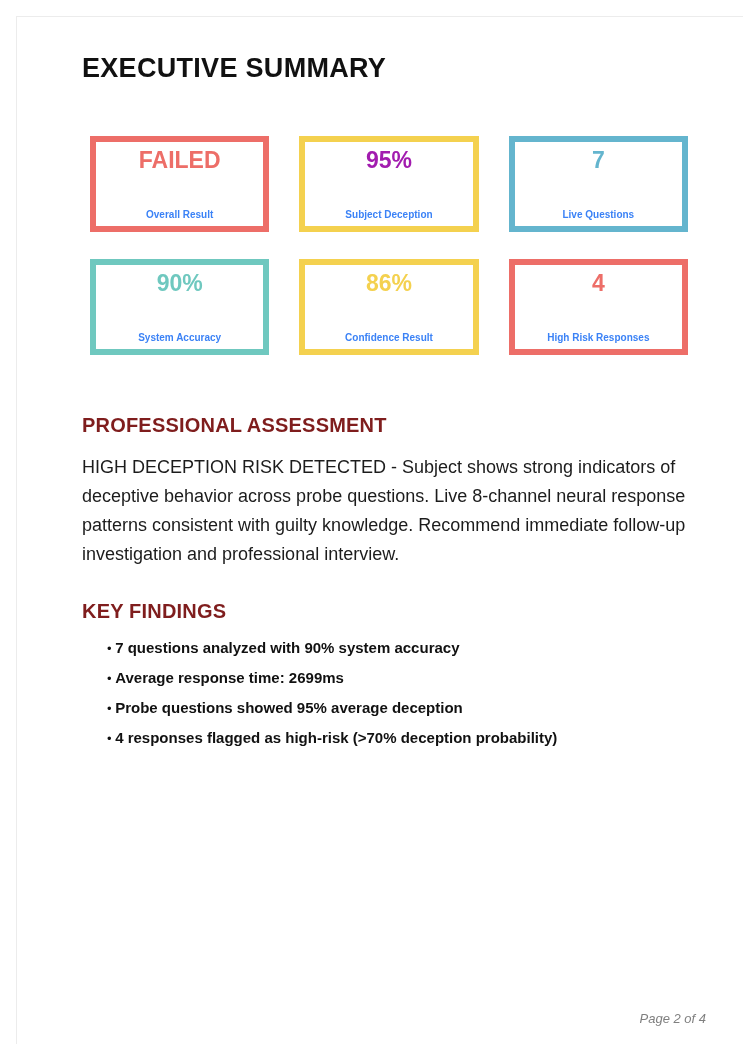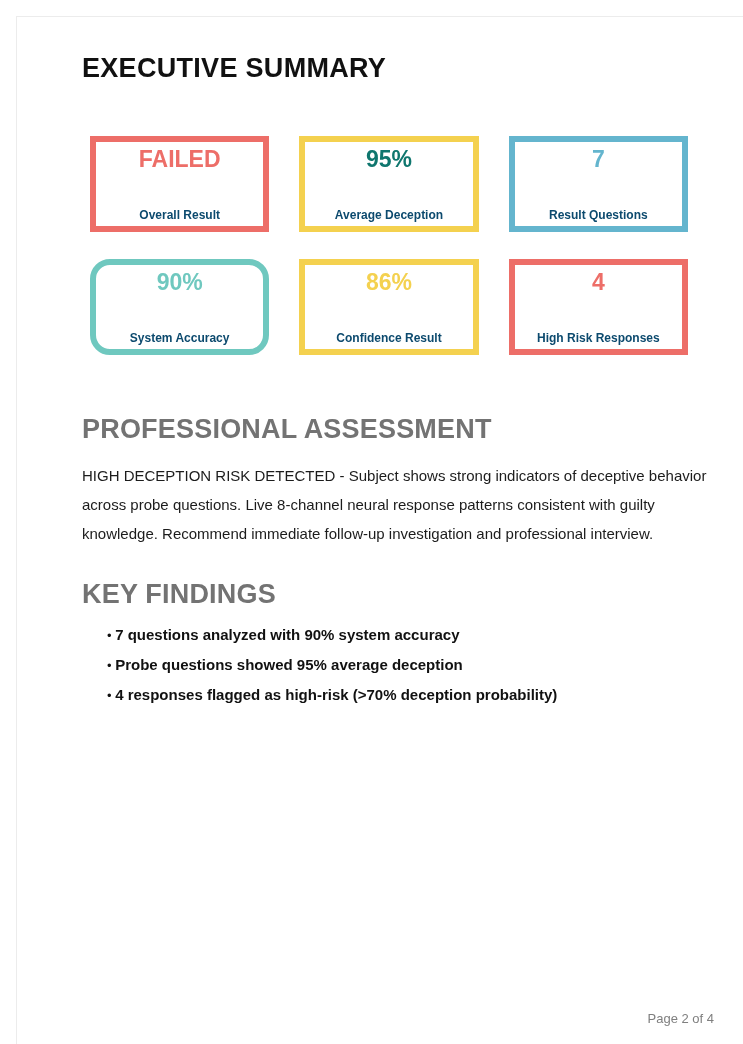--- a/index.html
+++ b/index.html
@@ -38,36 +38,36 @@
     align-items: center;
     justify-content: center;
     gap: 22px;
   }
   .stat-value {
     font-size: 23px;
     font-weight: bold;
     line-height: 1;
   }
   .stat-label {
-    font-size: 12px;
+    font-size: 10px;
     font-weight: bold;
-    color: #0c4a6e;
+    color: #3b82f6;
     line-height: 1;
   }
 
   .section-heading {
-    font-size: 27px;
+    font-size: 20px;
     font-weight: bold;
-    color: #737373;
+    color: #7f1d1d;
     letter-spacing: 0.2px;
   }
   .assessment-heading { margin-top: 51px; }
   .assessment-body {
     margin-top: 16px;
-    font-size: 15px;
+    font-size: 18px;
     line-height: 29px;
     color: #1c1c1c;
     width: 650px;
   }
   .findings-heading { margin-top: 31px; }
   .findings-list {
     margin-top: 17px;
     list-style: none;
     padding-left: 17px;
   }
@@ -79,47 +79,48 @@
     margin-bottom: 13px;
   }
   .findings-list li::before {
     content: "\2022\00a0";
     font-weight: normal;
     font-size: 13px;
   }
 
   .page-footer {
     position: absolute;
-    right: 36px;
+    right: 44px;
     bottom: 25px;
     font-size: 13px;
     color: #7f7f7f;
+    font-style: italic;
   }
 </style>
 </head>
 <body>
 
 <div class="page">
 
   <h1 class="page-title">EXECUTIVE SUMMARY</h1>
 
   <div class="cards-grid">
       <div class="stat-card" style="border-color: rgb(237, 110, 104);">
         <div class="stat-value" style="color: rgb(237, 110, 104);">FAILED</div>
         <div class="stat-label">Overall Result</div>
       </div>
       <div class="stat-card" style="border-color: rgb(244, 209, 79);">
-        <div class="stat-value" style="color: #0f766e;">95%</div>
-        <div class="stat-label">Average Deception</div>
+        <div class="stat-value" style="color: #a21caf;">95%</div>
+        <div class="stat-label">Subject Deception</div>
       </div>
       <div class="stat-card" style="border-color: rgb(100, 181, 206);">
         <div class="stat-value" style="color: rgb(100, 181, 206);">7</div>
-        <div class="stat-label">Result Questions</div>
+        <div class="stat-label">Live Questions</div>
       </div>
-      <div class="stat-card" style="border-color: rgb(111, 200, 191); border-radius: 20px;">
+      <div class="stat-card" style="border-color: rgb(111, 200, 191);">
         <div class="stat-value" style="color: rgb(111, 200, 191);">90%</div>
         <div class="stat-label">System Accuracy</div>
       </div>
       <div class="stat-card" style="border-color: rgb(244, 209, 79); text-align: center;">
         <div class="stat-value" style="color: rgb(244, 209, 79);">86%</div>
         <div class="stat-label">Confidence Result</div>
       </div>
       <div class="stat-card" style="border-color: rgb(237, 110, 104);">
         <div class="stat-value" style="color: rgb(237, 110, 104);">4</div>
         <div class="stat-label">High Risk Responses</div>
@@ -127,19 +128,20 @@
     </div>
 
   <h2 class="section-heading assessment-heading">PROFESSIONAL ASSESSMENT</h2>
 
   <p class="assessment-body">HIGH DECEPTION RISK DETECTED - Subject shows strong indicators of deceptive behavior across probe questions. Live 8-channel neural response patterns consistent with guilty knowledge. Recommend immediate follow-up investigation and professional interview.</p>
 
   <h2 class="section-heading findings-heading">KEY FINDINGS</h2>
 
   <ul class="findings-list">
       <li>7 questions analyzed with 90% system accuracy</li>
+      <li>Average response time: 2699ms</li>
       <li>Probe questions showed 95% average deception</li>
       <li>4 responses flagged as high-risk (&gt;70% deception probability)</li>
     </ul>
 
 </div>
 
 <div class="page-footer">Page 2 of 4</div>
 
 </body></html>

